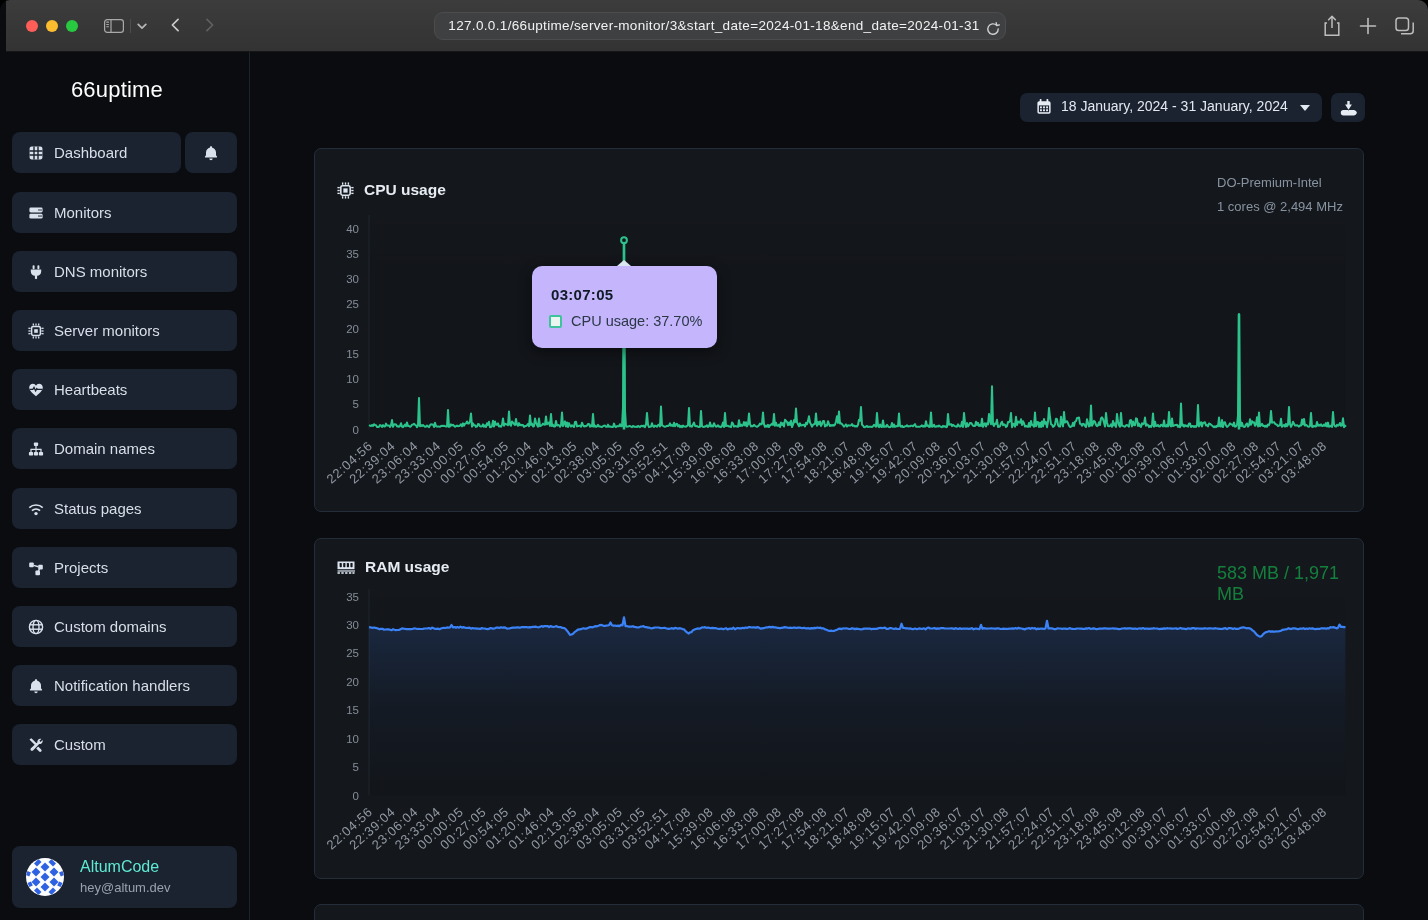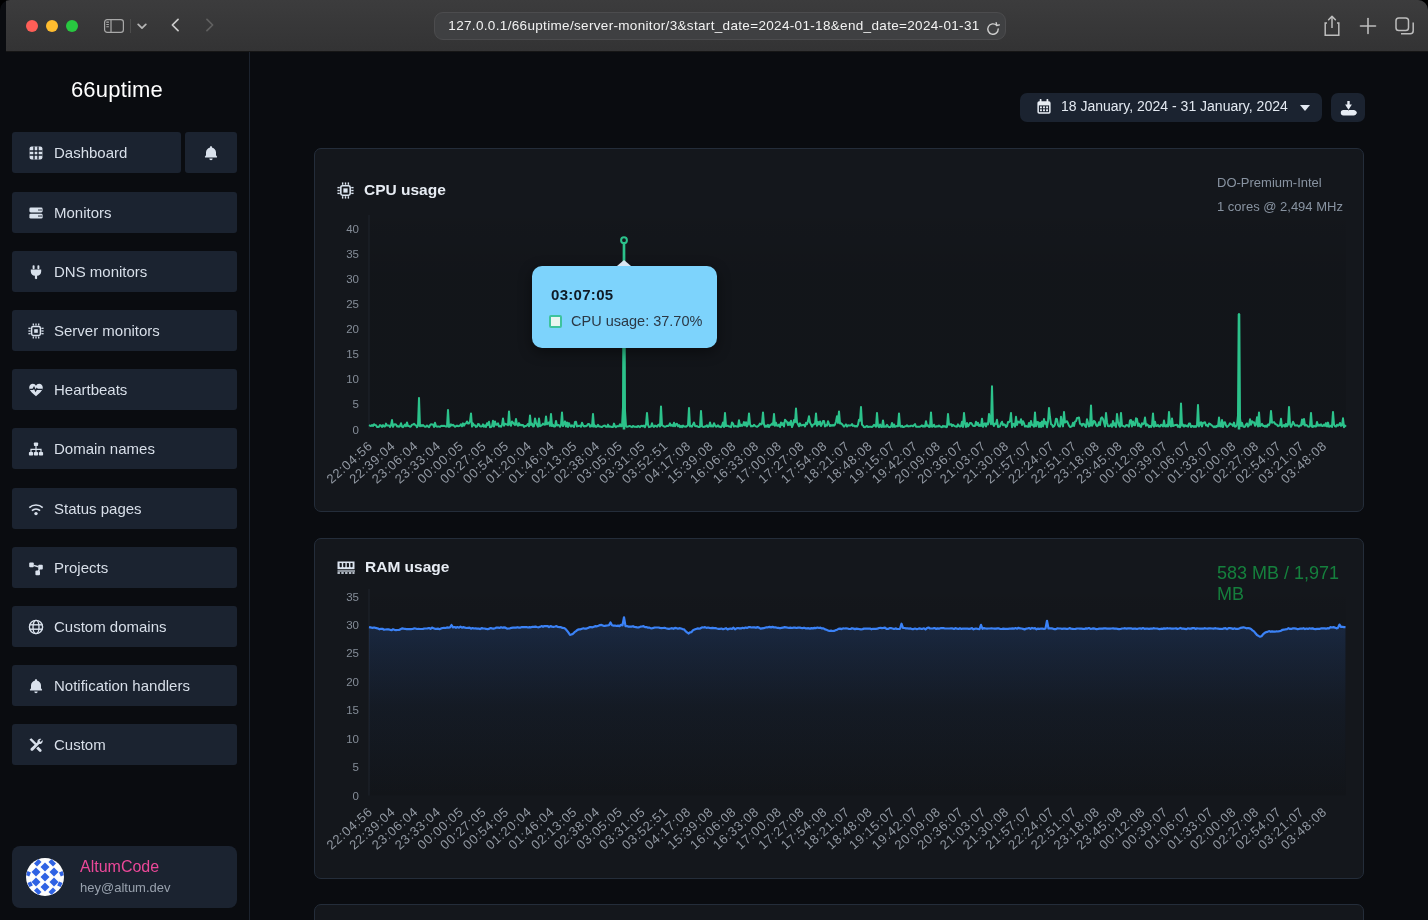--- a/index.html
+++ b/index.html
@@ -4,32 +4,32 @@
 * { margin:0; padding:0; box-sizing:border-box; }
 html,body { width:1428px; height:920px; background:#000; font-family:"Liberation Sans",sans-serif; overflow:hidden; }
 .window { position:absolute; left:0; top:0; width:1428px; height:920px; border-radius:10px 10px 0 0; overflow:hidden; background:#0a0c10; }
 .toolbar { position:absolute; left:6px; top:0; width:1428px; height:52px; background:linear-gradient(#3c3c3d,#333334); border-bottom:1px solid #161616;padding-left:24px; }
 .tl { position:absolute; top:20px; width:12px; height:12px; border-radius:50%; }
 .abs { position:absolute; }
 .abs svg { display:block; }
 .urlbar { position:absolute; left:428px; top:12px; width:572px; height:28px; background:#3f4042; border:1px solid #4c4c4e; border-radius:9px; color:#f2f2f2; font-size:13.5px; letter-spacing:0.33px; line-height:26px; padding-right:12px; text-align:center; }
 .sidebar { position:absolute; left:0; top:52px; width:250px; height:868px; border-right:1px solid #1c232e; background:#0a0c10; }
 .brand { position:absolute; top:25px; left:0; width:234px; text-align:center; color:#fff; font-size:22px; letter-spacing:0.2px; }
-.mi { position:absolute; left:12px; height:41px; background:#1b2330; border-radius:3px; display:flex; align-items:center; padding-left:16px; gap:10px; color:#d8dfe9; font-size:15px; }
+.mi { position:absolute; left:12px; height:41px; background:#1b2330; border-radius:8px; display:flex; align-items:center; padding-left:16px; gap:10px; color:#d8dfe9; font-size:15px; }
 .mi svg { flex:none; }
 .bellbtn { justify-content:center; padding-left:0; }
 .usercard { position:absolute; left:12px; top:794px; width:225px; height:62px; background:#1b2330; border-radius:8px; }
 .main { position:absolute; left:251px; top:52px; width:1177px; height:868px; background:#0a0c10; }
 .datebtn { position:absolute; left:769px; top:41px; width:302px; height:29px; background:#1b2330; border-radius:7px; color:#e3e9f1; font-size:14px; }
 .dlbtn { position:absolute; left:1080px; top:41px; width:34px; height:29px; background:#1b2330; border-radius:7px; display:flex; align-items:center; justify-content:center; }
 .card { position:absolute; left:63px; width:1050px; background:#14171c; border:1px solid #242d3a; border-radius:7px; }
 .ct { position:absolute; left:22px; display:flex; align-items:center; gap:10px; color:#e7ecf3; font-size:15.5px; font-weight:bold;justify-content:flex-end; }
 .yl { fill:#858d98; font-size:11.5px; font-family:"Liberation Sans",sans-serif; }
 .xl { fill:#9299a3; font-size:13px; letter-spacing:0.7px; font-family:"Liberation Sans",sans-serif; }
-.tooltip { position:absolute; left:217px; top:117px; width:185px; height:82px; background:#7dd3fc; border-radius:10px; box-shadow:0 4px 14px rgba(0,0,0,0.45);text-align:center; }
+.tooltip { position:absolute; left:217px; top:117px; width:185px; height:82px; background:#c4b5fd; border-radius:10px; box-shadow:0 4px 14px rgba(0,0,0,0.45);text-align:center; }
 .tooltip:before { content:""; position:absolute; left:85px; top:-6px; border-left:7px solid transparent; border-right:7px solid transparent; border-bottom:6px solid #d9e6f2; }
 .tt-title { position:absolute; left:19px; top:20px; color:#0f1b26; font-size:15px; font-weight:bold; letter-spacing:0.3px; }
 .tt-row { position:absolute; left:17px; top:47px; display:flex; align-items:center; gap:9px; }
 .tt-sw { width:13px; height:13px; border:2px solid #3ec39c; background:#eaf6f0; border-radius:2px; box-sizing:border-box; }
 .tt-tx { color:#2b3845; font-size:14.5px; }
 </style></head>
 <body>
 <div class="window">
   <div class="toolbar">
     <div class="tl" style="left:20px;background:#fe5e57"></div>
@@ -255,21 +255,21 @@
 <path d="M12.5 37 l3-3 -4.5-4.5 -3 3 Z"></path>
 <path d="M25.5 37 l-3-3 4.5-4.5 3 3 Z"></path>
 <path d="M1.5 13 l3.5 1.5 -1.8 4 -3.2-1.4 Z"></path>
 <path d="M36.5 13 l-3.5 1.5 1.8 4 3.2-1.4 Z"></path>
 <path d="M1.5 25 l3.5-1.5 1.8 4 -3.4 1.6 Z"></path>
 <path d="M36.5 25 l-3.5-1.5 -1.8 4 3.4 1.6 Z"></path>
 </g>
             </g>
           </svg>
         </div>
-      <div class="abs" style="left:68px;top:12px;color:#ec4899;font-size:16px">AltumCode</div>
+      <div class="abs" style="left:68px;top:12px;color:#5eead4;font-size:16px">AltumCode</div>
       <div class="abs" style="left:68px;top:34px;color:#98a1ad;font-size:13px">hey@altum.dev</div>
     </div>
   </div>
   <div class="main">
     <div class="datebtn">
       <span class="abs" style="left:16px;top:6px">
           <svg width="16" height="16" viewBox="0 0 16 16">
             <path d="M4.6 0.8 v2 M11.4 0.8 v2" stroke="#e7ecf3" stroke-width="1.8" stroke-linecap="round"></path>
             <rect x="1.4" y="2.2" width="13.2" height="12.6" rx="1.8" fill="#e7ecf3"></rect>
             <rect x="1.4" y="5.4" width="13.2" height="0.01" fill="none"></rect>

